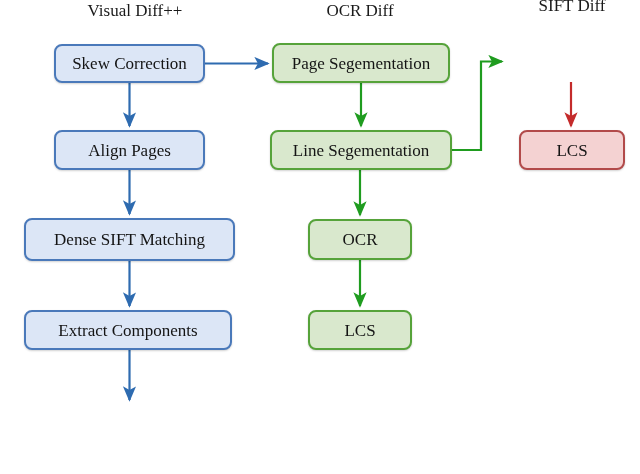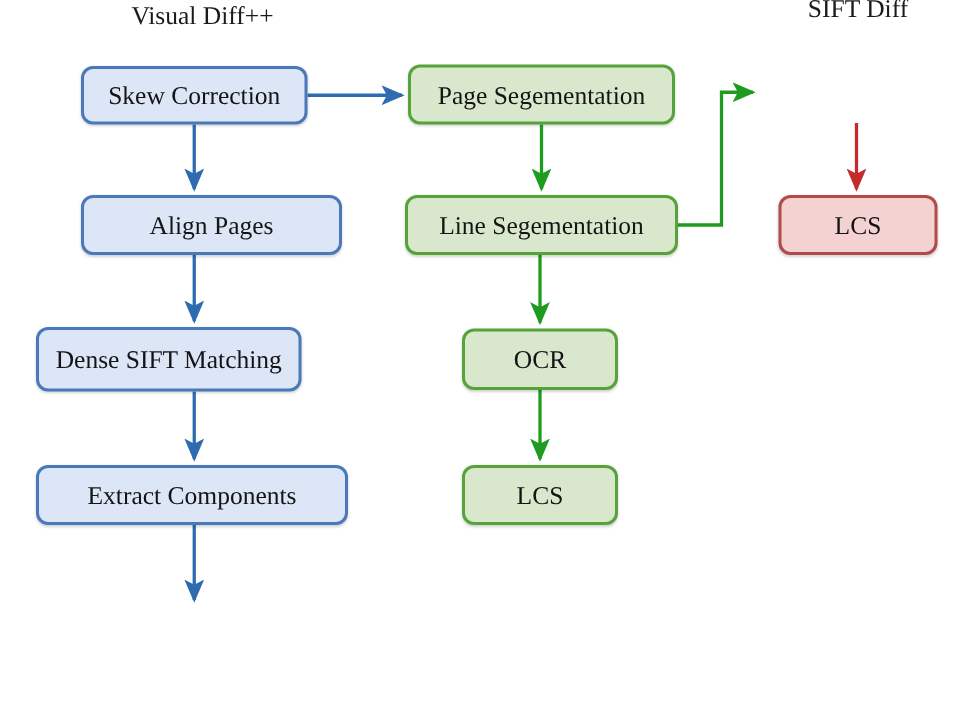--- a/index.html
+++ b/index.html
@@ -112,29 +112,30 @@
     <g>
       <path d="M452,150 L481,150 L481,61.5 L502,61.5" stroke="#1f9c1f" stroke-width="2.2" fill="none" marker-end="url(#ah-green)"></path>
     </g>
 
     <g>
       <path d="M571,82 L571,126" stroke="#c42b2b" stroke-width="2.2" fill="none" marker-end="url(#ah-red)"></path>
     </g>
   </svg>
 
   <div class="col-title" style="left:35px; top:2px; width:200px;">Visual Diff++</div>
+  <div class="col-title" style="left:280px; top:2px; width:160px;">OCR Diff</div>
   <div class="col-title" style="left:502px; top:-3px; width:140px;">SIFT Diff</div>
 
   <div class="node blue" style="left:54px; top:44px; width:151px; height:39px;">
     <span class="node-label">Skew Correction</span>
   </div>
-  <div class="node blue" style="left:54px; top:130px; width:174px; height:40px;">
+  <div class="node blue" style="left:54px; top:130px; width:151px; height:40px;">
     <span class="node-label">Align Pages</span>
   </div>
-  <div class="node blue" style="left:24px; top:218px; width:177px; height:43px;">
+  <div class="node blue" style="left:24px; top:218px; width:211px; height:43px;">
     <span class="node-label">Dense SIFT Matching</span>
   </div>
   <div class="node blue" style="left:24px; top:310px; width:208px; height:40px;">
     <span class="node-label">Extract Components</span>
   </div>
 
   <div class="node green" style="left:272px; top:43px; width:178px; height:40px;">
     <span class="node-label">Page Segementation</span>
   </div>
   <div class="node green" style="left:308px; top:219px; width:104px; height:41px;">

